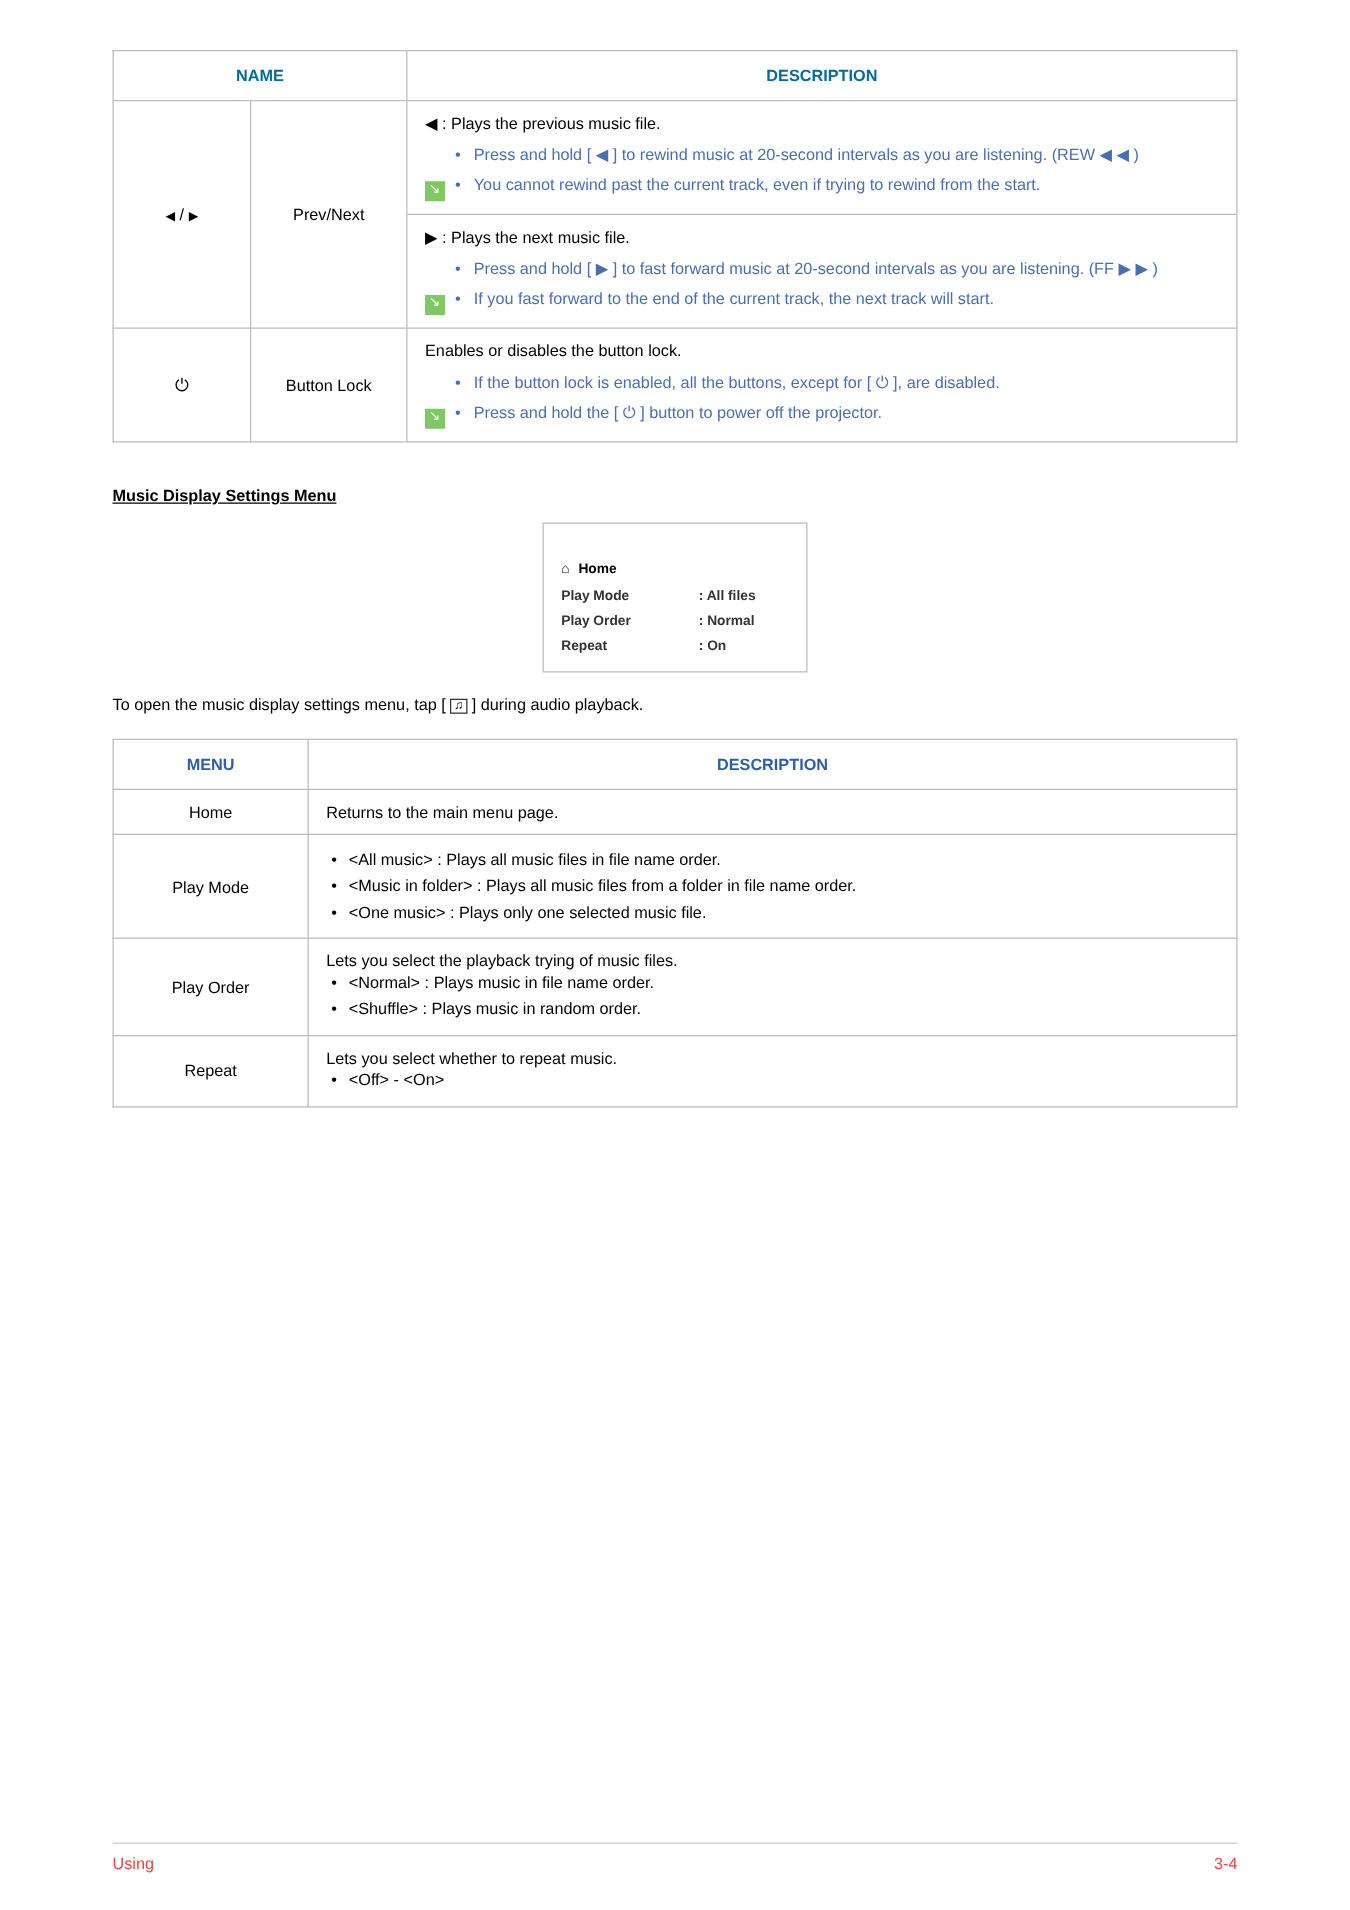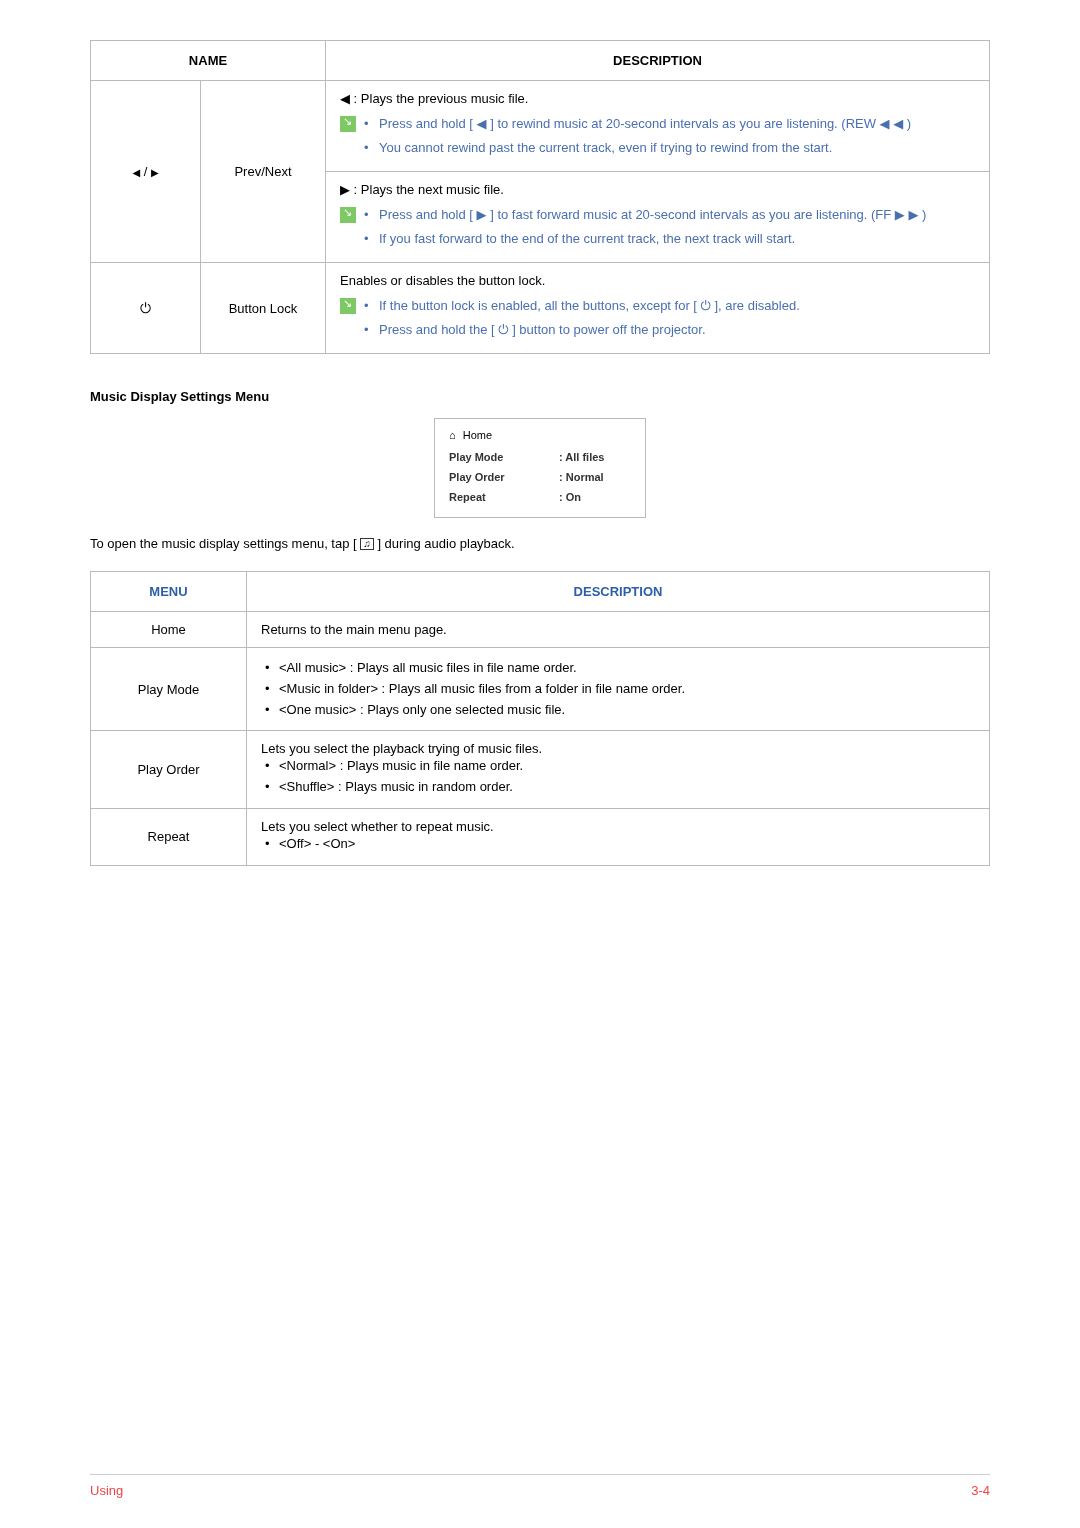--- a/index.html
+++ b/index.html
@@ -21,38 +21,38 @@
 table.outer > tbody > tr > td,
 table.outer > tbody > tr > th,
 table.outer > thead > tr > th {
   border: 1px solid #bbb;
   padding: 10px 14px;
   vertical-align: middle;
   font-size: 13px;
 }
 table.outer > thead > tr > th {
   text-align: center;
-  color: #000000;
+  color: #0369a1;
   font-weight: bold;
   height: 40px;
   font-size: 13px;
 }
 .col-icon { width: 110px; text-align: center; }
 .col-name { width: 125px; text-align: center; }
 .desc-cell { padding: 0 !important; }
 .desc-split > div {
   padding: 10px 14px;
 }
 .desc-split > div + div {
   border-top: 1px solid #bbb;
 }
 .play-line { margin-bottom: 8px; }
 .note-block {
   display: flex;
-  align-items: flex-start;
+  align-items: flex-end;
   gap: 8px;
   margin-top: 4px;
 }
 .note-icon {
   width: 16px; height: 16px;
   background: #7fc866;
   flex: 0 0 16px;
   margin-top: 2px;
   position: relative;
 }
@@ -79,31 +79,33 @@
 }
 .glyph { font-family: 'Arial', sans-serif; }
 .tri-left::before { content: "◀"; font-size: 10px; }
 .tri-right::before { content: "▶"; font-size: 10px; }
 .power-icon::before { content: "⏻"; font-size: 14px; }
 
 h3.section-title {
   font-size: 13px;
   font-weight: bold;
   margin: 10px 0 14px 0;
+  text-decoration: underline;
 }
 .settings-box {
   width: 212px;
   border: 1px solid #bbb;
   margin: 0 auto 18px auto;
   padding: 10px 14px;
   font-size: 11px;
 }
 .settings-box .home-row {
-  font-weight: normal;
+  font-weight: bold;
   margin-bottom: 6px;
+  margin-top: 20px;
 }
 .settings-box .home-icon {
   display: inline-block;
   font-size: 11px;
   margin-right: 4px;
 }
 .settings-box .row {
   display: flex;
   justify-content: flex-start;
   padding: 4px 0;

